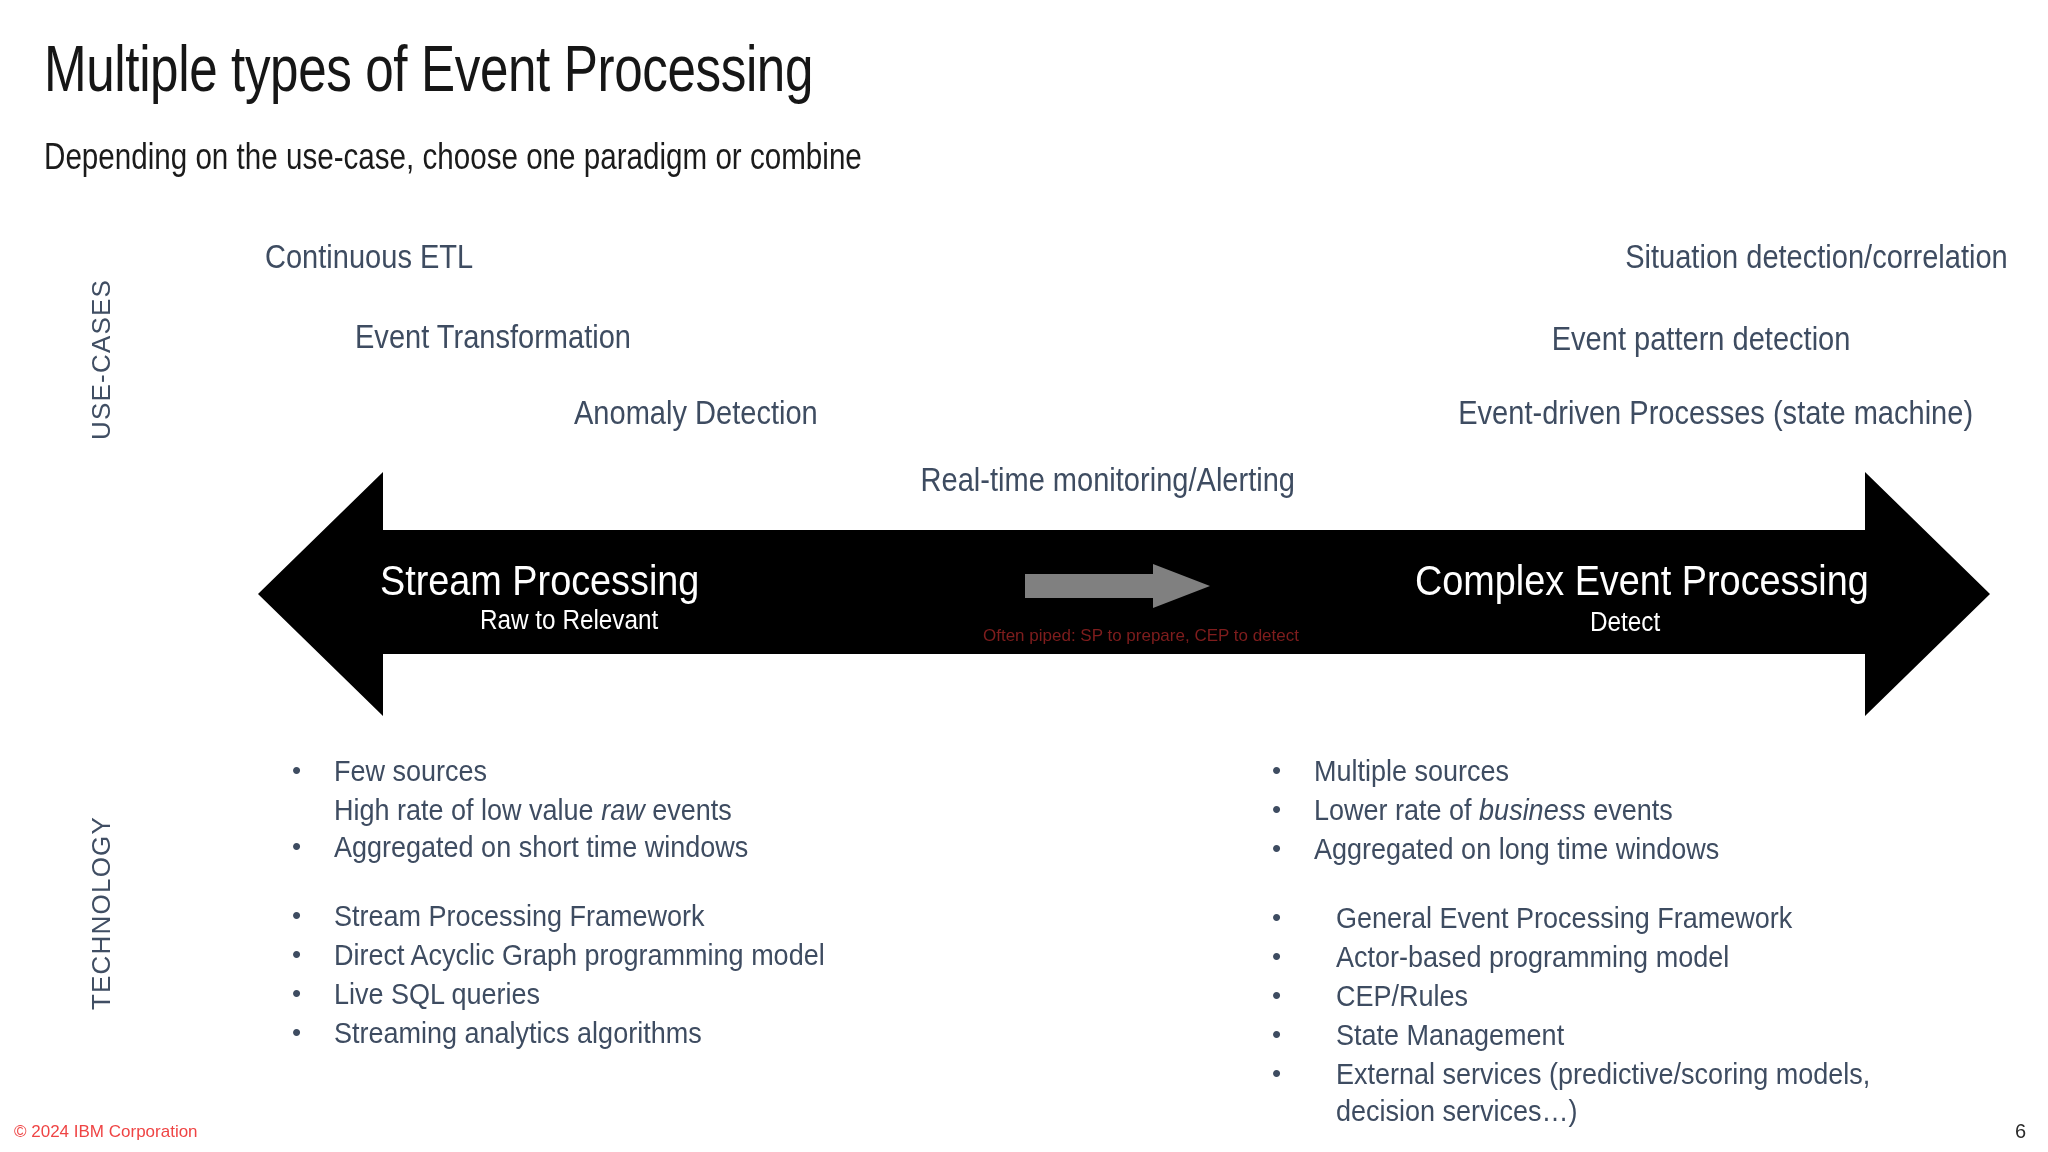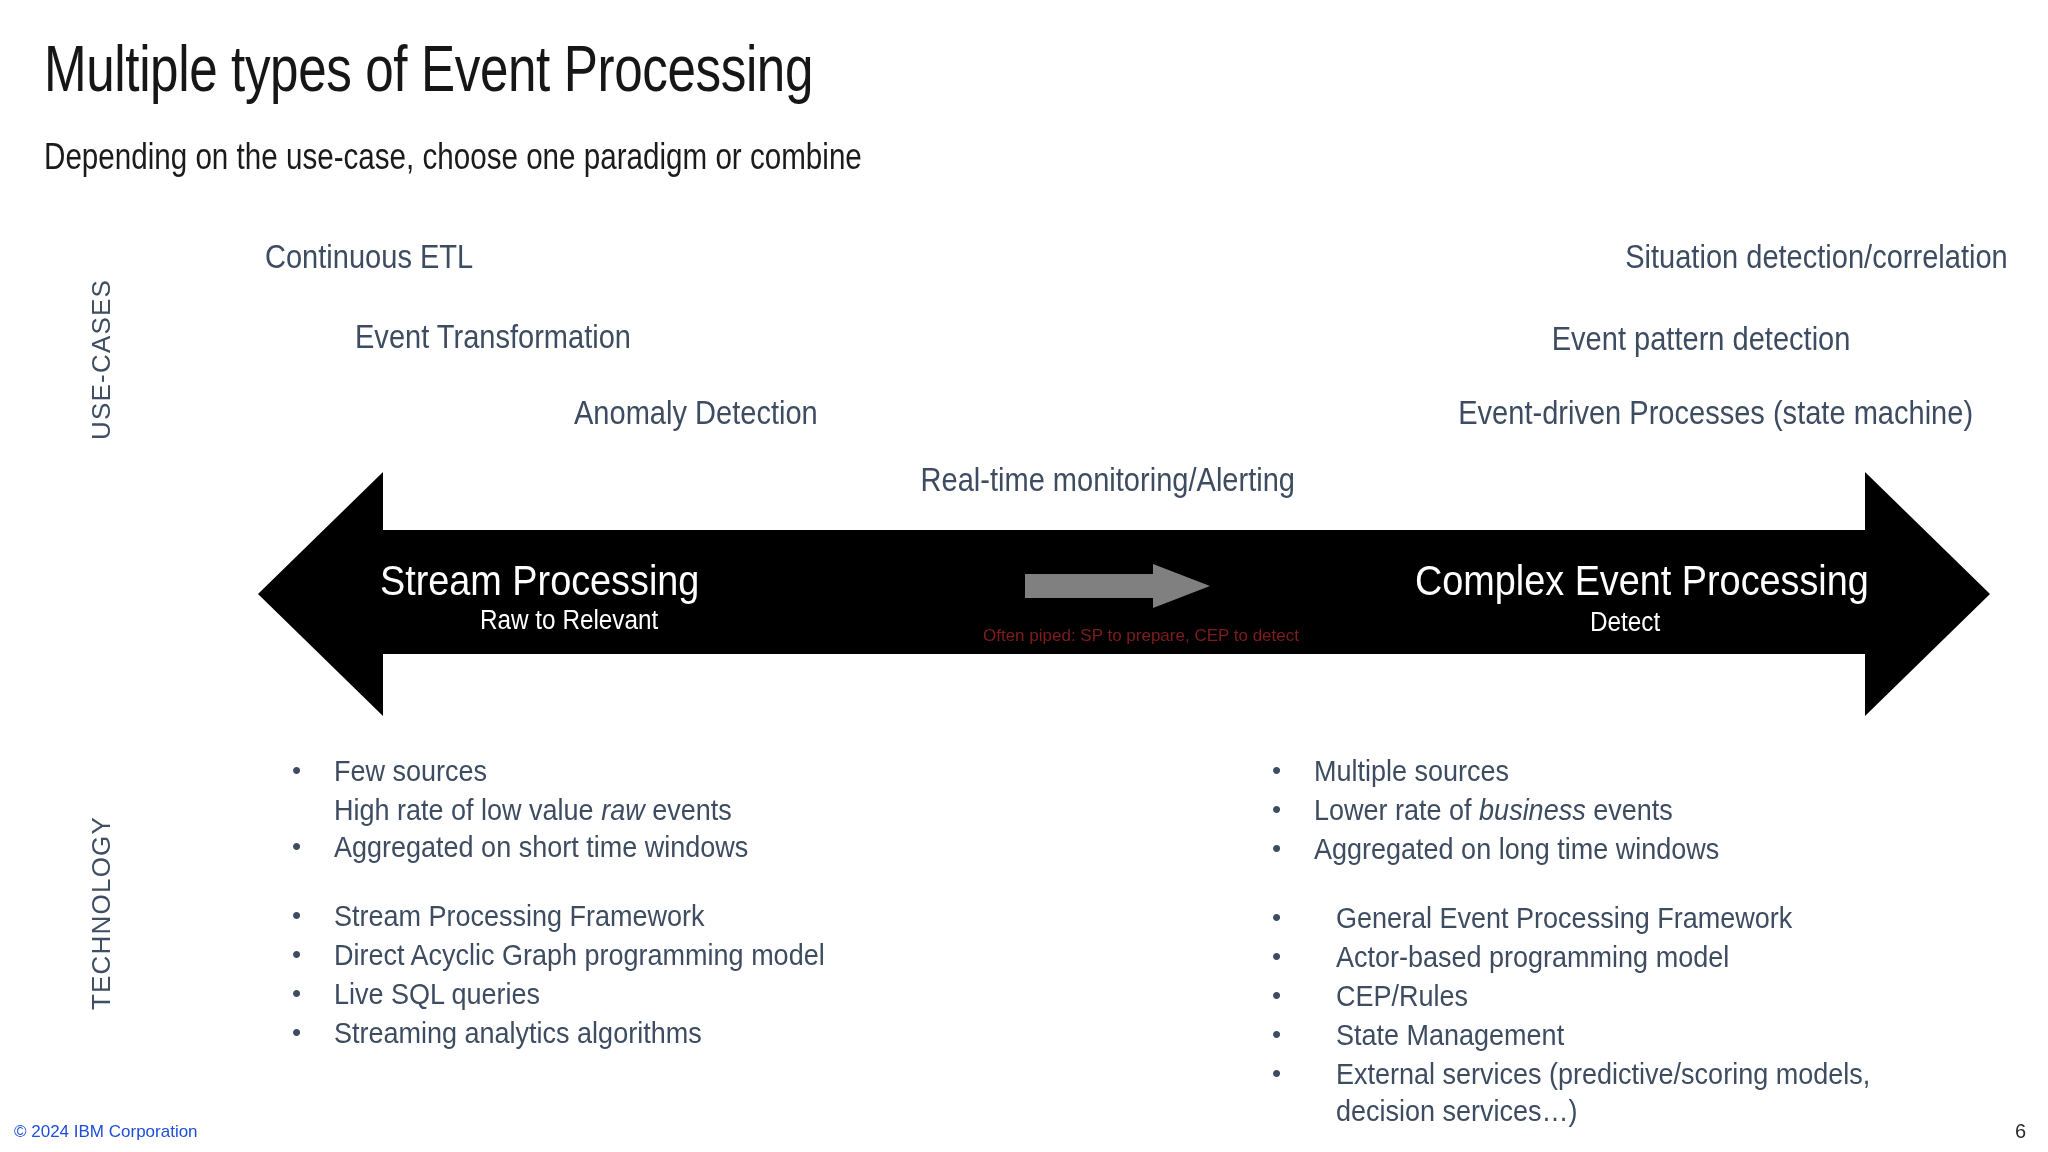--- a/index.html
+++ b/index.html
@@ -162,21 +162,21 @@
   }
   .group-gap { height: 30px; }
   em { font-style: italic; }
 
   
   #footer-copyright {
     position: absolute;
     left: 14px;
     top: 1122px;
     font-size: 17px;
-    color: #1d4ed8;
+    color: #ef4444;
     white-space: nowrap;
   }
   #footer-pagenum {
     position: absolute;
     right: 22px;
     top: 1120px;
     font-size: 20px;
     color: #2b2b2b;
   }
 </style>

